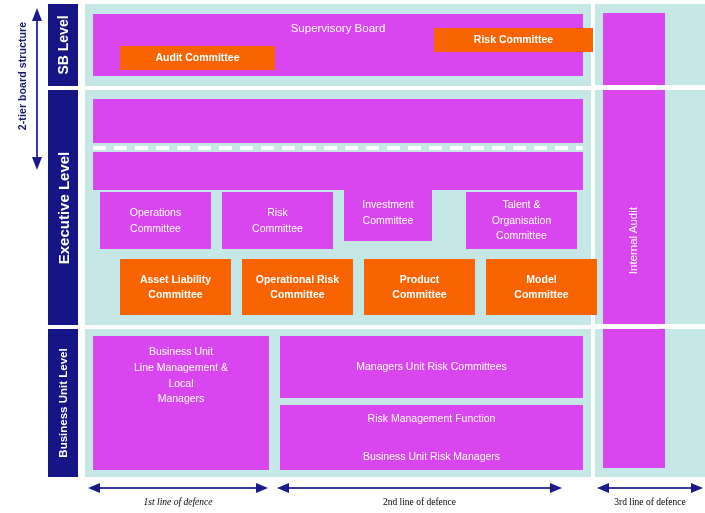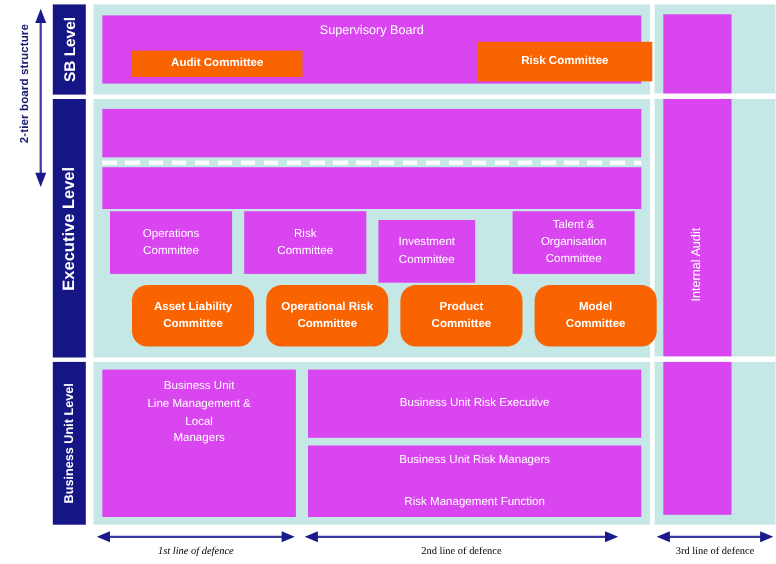--- a/index.html
+++ b/index.html
@@ -39,31 +39,31 @@
         display:flex;align-items:center;justify-content:center;
         text-align:center;font-weight:normal;line-height:1.5;}
   .orange{position:absolute;background:#f96400;color:#ffffff;
         display:flex;align-items:center;justify-content:center;
         text-align:center;font-weight:bold;line-height:1.45;margin-left:20px;}
 
   
   #sb-board{left:93px;top:14px;width:490px;height:62px;
       align-items:flex-start;padding-top:6px;box-sizing:border-box;font-size:11.5px;}
   #sb-audit{left:100px;top:46px;width:155px;height:24px;font-size:10.5px;}
-  #sb-risk{left:414px;top:38px;width:159px;height:36px;font-size:10.5px;}
+  #sb-risk{left:414px;top:28px;width:159px;height:24px;font-size:10.5px;}
 
   
   #exec-bar-top{left:93px;top:99px;width:490px;height:44px;}
   #exec-bar-bot{left:93px;top:152px;width:490px;height:38px;}
   #exec-dash{position:absolute;left:93px;top:145.5px;width:490px;height:4px;
       background:repeating-linear-gradient(to right,#ffffff 0 13px,transparent 13px 21px);}
 
   
   .exec-cell{height:57px;font-size:10.5px;}
-  .orange-cell{height:56px;font-size:10.5px;border-radius:14px;}
+  .orange-cell{height:56px;font-size:10.5px;}
 
   
   #bu-line{left:93px;top:336px;width:176px;height:134px;
       align-items:flex-start;padding-top:8px;box-sizing:border-box;font-size:10.5px;}
   #bu-committees{left:280px;top:336px;width:303px;height:62px;font-size:10.5px;}
   #bu-rmf{left:280px;top:405px;width:303px;height:65px;
       flex-direction:column;gap:22px;font-size:10.5px;}
 
   
   #ia-box{left:603px;top:13px;width:62px;height:455px;}
@@ -124,21 +124,21 @@
   <div id="exec-dash"></div>
   <div class="blue" id="exec-bar-bot"></div>
 
   <div id="exec-blue-row">
       <div class="blue exec-cell" style="left: 100px; top: 192px; width: 111px;">
         <span>Operations<br>Committee</span>
       </div>
       <div class="blue exec-cell" style="left: 222px; top: 192px; width: 111px;">
         <span>Risk<br>Committee</span>
       </div>
-      <div class="blue exec-cell" style="left: 344px; top: 200px; width: 88px;">
+      <div class="blue exec-cell" style="left: 344px; top: 184px; width: 88px;">
         <span>Investment<br>Committee</span>
       </div>
       <div class="blue exec-cell" style="left: 466px; top: 192px; width: 111px;">
         <span>Talent &amp;<br>Organisation<br>Committee</span>
       </div>
     </div>
 
   <div id="exec-orange-row">
       <div class="orange orange-cell" style="left: 100px; top: 259px; width: 111px;">
         <span>Asset Liability<br>Committee</span>
@@ -151,25 +151,25 @@
       </div>
       <div class="orange orange-cell" style="left: 466px; top: 259px; width: 111px;">
         <span>Model<br>Committee</span>
       </div>
     </div>
 
   <div class="blue" id="bu-line">
     <span>Business Unit<br>Line Management &amp;<br>Local<br>Managers</span>
   </div>
   <div class="blue" id="bu-committees">
-    <span>Business Unit Risk Executive</span>
+    <span>Managers Unit Risk Committees</span>
   </div>
   <div class="blue" id="bu-rmf">
+    <span>Risk Management Function</span>
     <span>Business Unit Risk Managers</span>
-    <span>Risk Management Function</span>
   </div>
 
   <div class="blue" id="ia-box">
     <span>Internal Audit</span>
   </div>
   <div class="ia-gap" id="ia-gap1"></div>
   <div class="ia-gap" id="ia-gap2"></div>
 
   <div class="def" id="def1">
     <svg width="180" height="14" viewBox="0 0 180 14">

